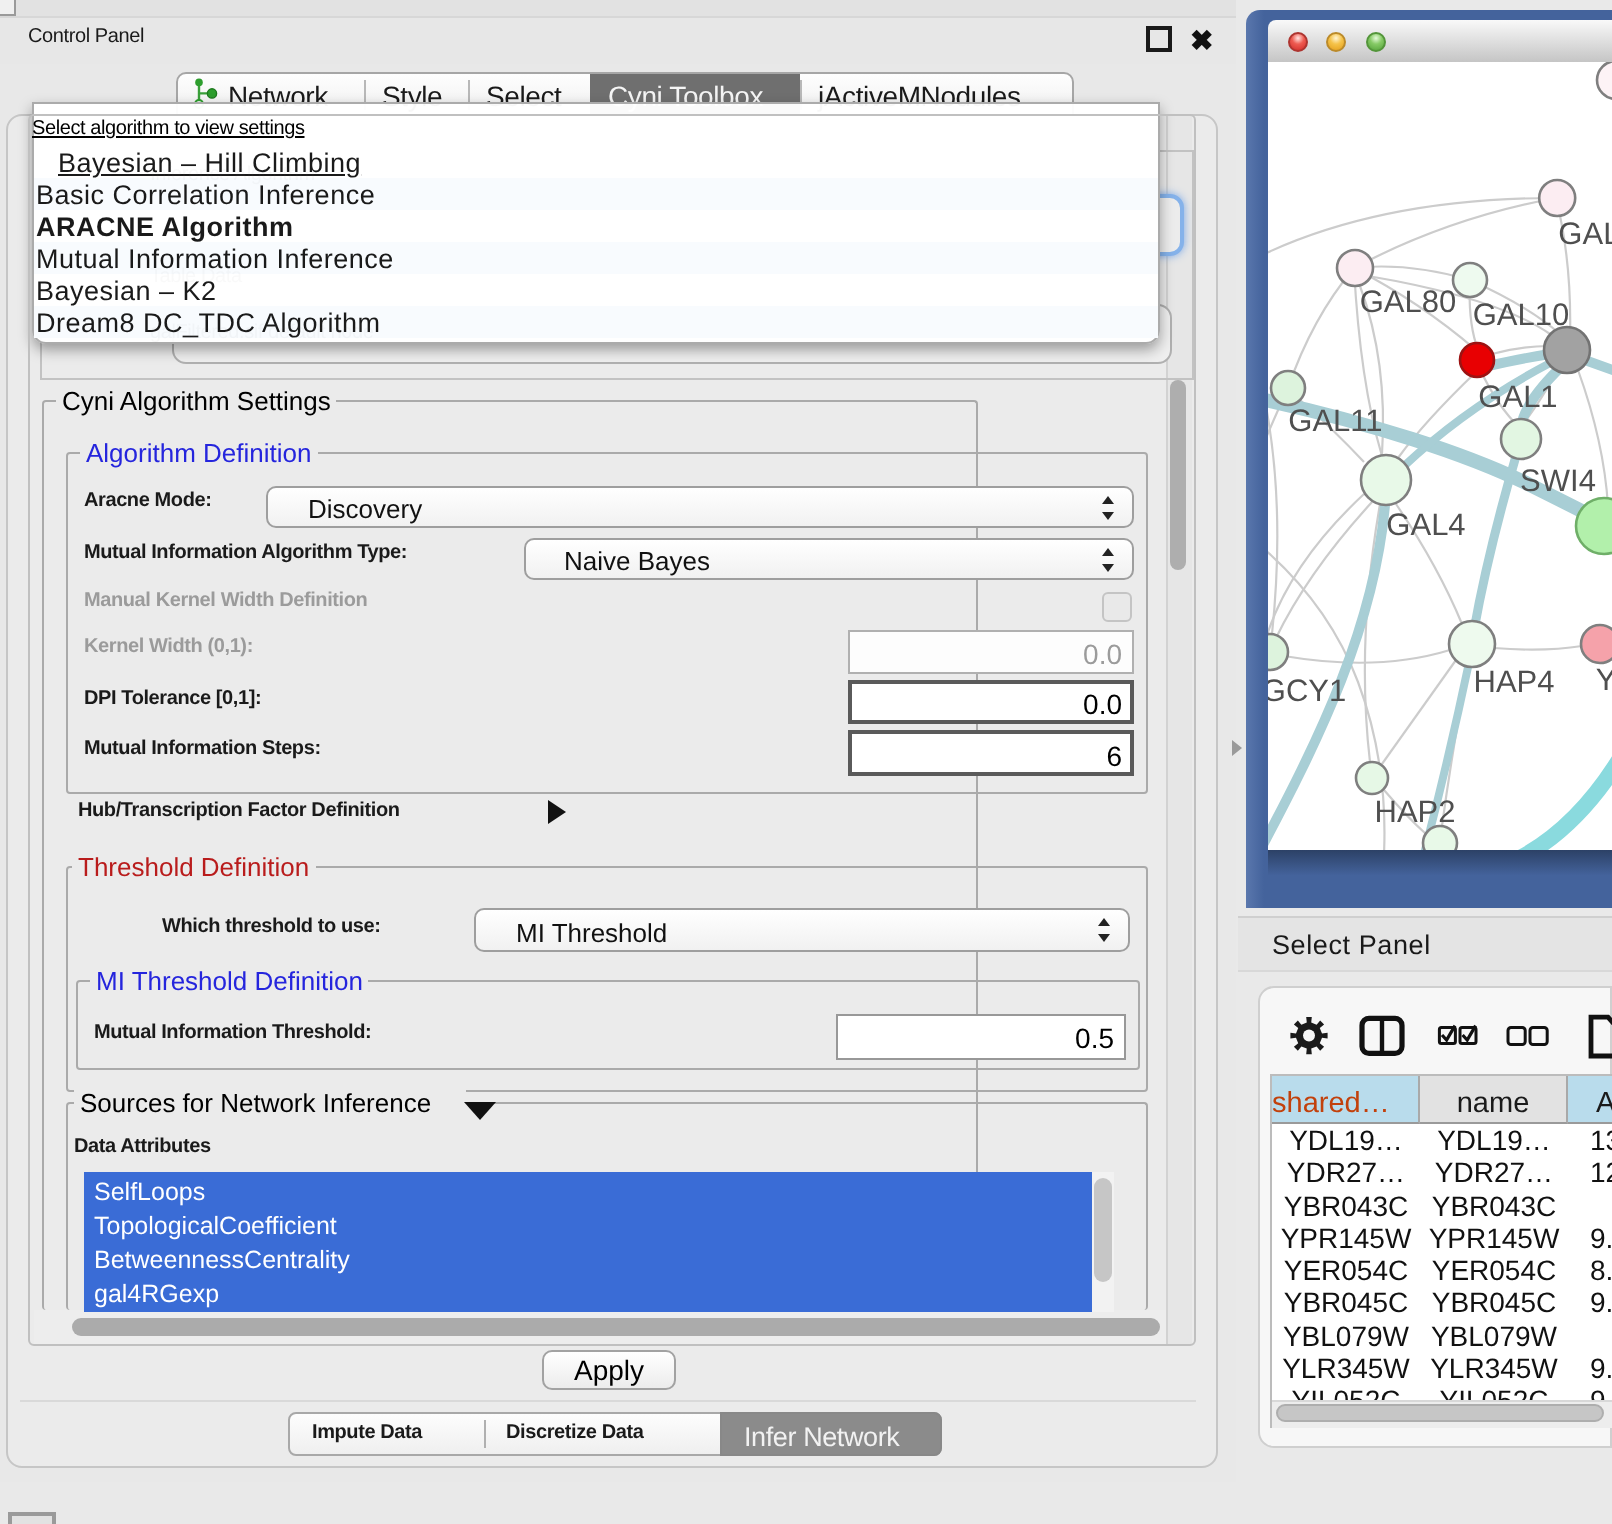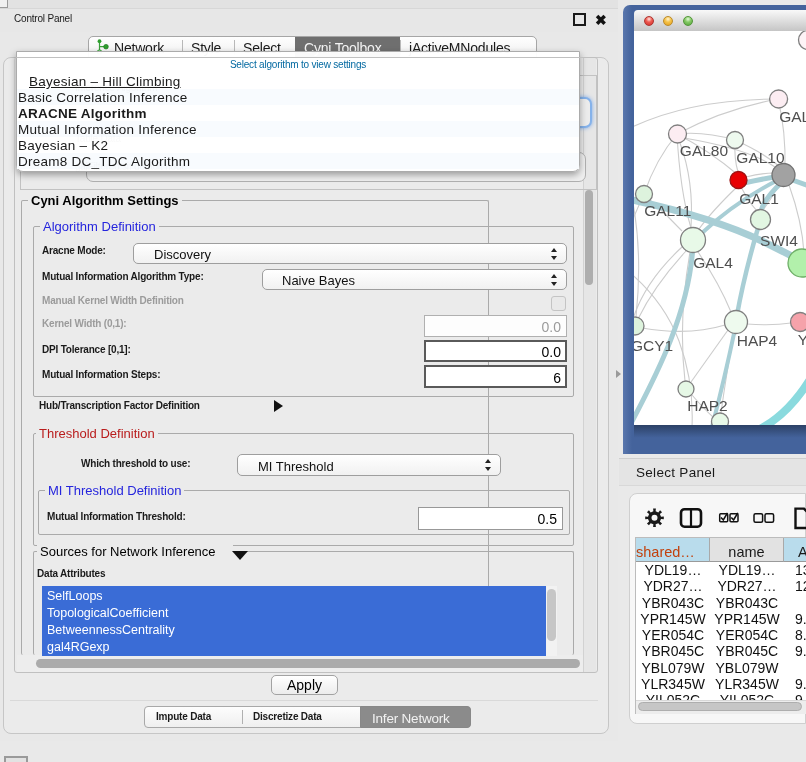--- a/index.html
+++ b/index.html
@@ -54,36 +54,36 @@
 <div class="lbl" style="left:243px;top:40px;font-size:14px;">Select</div>
 <div class="lbl" style="left:304px;top:40px;font-size:14px;color:#f5f5f5;">Cyni Toolbox</div>
 <div class="lbl" style="left:409px;top:40px;font-size:14px;">jActiveMNodules</div>
 
 <div class="abs" style="left:20px;top:75px;width:575px;height:113px;border:1px solid #c2c2c2;"></div>
 <div class="abs" style="left:86px;top:97px;width:502px;height:27px;border:2px solid #85b2ea;border-radius:7px;background:#ececec;box-shadow:0 0 4px #7aa8e8;"></div>
 <div class="abs" style="left:86px;top:152px;width:498px;height:28px;border:1px solid #b0b0b0;border-radius:7px;background:#efefef;"></div>
 
 <div class="abs" style="left:16px;top:51px;width:564px;height:121px;background:rgba(255,255,255,0.97);border:1px solid #ababab;border-radius:0 0 7px 7px;box-shadow:0 3px 7px rgba(0,0,0,0.35);box-sizing:border-box;"></div>
 <div class="abs" style="left:17px;top:73px;width:562px;height:96px;background:repeating-linear-gradient(to bottom,#ffffff 0,#ffffff 16px,#f8fbfe 16px,#f8fbfe 32px);"></div>
-<div class="lbl" style="left:16px;top:59px;width:564px;text-align:center;color:#0369a1;">Select algorithm to view settings</div>
+<div class="lbl" style="left:16px;top:59px;width:564px;color:#000000;text-decoration:underline;">Select algorithm to view settings</div>
 <div class="lbl pop" style="left:29px;top:74px;text-decoration:underline;">Bayesian – Hill Climbing</div>
 <div class="lbl pop" style="left:18px;top:90px;">Basic Correlation Inference</div>
 <div class="lbl pop bold" style="left:18px;top:106px;">ARACNE Algorithm</div>
 <div class="lbl pop" style="left:18px;top:122px;">Mutual Information Inference</div>
 <div class="lbl pop" style="left:18px;top:138px;">Bayesian – K2</div>
 <div class="lbl pop" style="left:18px;top:154px;">Dream8 DC_TDC Algorithm</div>
 <div class="lbl" style="left:75px;top:82px;color:rgba(130,130,130,0.06);">Inference Algorithm</div>
 <div class="lbl" style="left:75px;top:133px;color:rgba(130,130,130,0.05);">Table Data</div>
 <div class="lbl" style="left:75px;top:161px;color:rgba(130,130,130,0.06);">galFiltered.sif default node</div>
 
 <div class="abs" style="left:14px;top:57px;width:584px;height:616px;border:1px solid #c0c0c0;border-radius:3px;box-sizing:border-box;"></div>
 <div class="abs" style="left:17px;top:655px;width:566px;height:17px;background:#ededed;"></div>
 <div class="abs" style="left:36px;top:659px;width:544px;height:9px;background:#ababab;border-radius:4.5px;"></div>
 
-<div class="grp" style="left:21px;top:200px;width:468px;height:455px;border-bottom:none;font-weight:bold;">
+<div class="grp" style="left:21px;top:200px;width:468px;height:455px;border-bottom:none;">
   <span>Cyni Algorithm Settings</span>
 </div>
 
 <div class="grp" style="left:33px;top:226px;width:541px;height:171px;">
   <span style="color:#2525dd;">Algorithm Definition</span>
 </div>
 <div class="lbl bold" style="left:42px;top:245px;">Aracne Mode:</div>
 <div class="combo" style="left:133px;top:243px;width:434px;height:21px;">
     <span style="position:absolute;left:20px;top:3px;">Discovery</span>
     <span class="ud"></span>
@@ -102,21 +102,21 @@
 <div class="lbl bold" style="left:42px;top:369px;">Mutual Information Steps:</div>
 <div class="field" style="left:424px;top:365px;width:143px;height:23px;border:2px solid #5a5a5a;color:#000;padding:3px 4px 0 0;">6</div>
 
 <div class="lbl bold" style="left:39px;top:400px;">Hub/Transcription Factor Definition</div>
 <div class="abs" style="left:274px;top:400px;width:0;height:0;border-left:9px solid #111;border-top:6.5px solid transparent;border-bottom:6.5px solid transparent;"></div>
 
 <div class="grp" style="left:33px;top:433px;width:541px;height:113px;">
   <span style="color:#b91c1c;left:2px;">Threshold Definition</span>
 </div>
 <div class="lbl bold" style="left:81px;top:458px;">Which threshold to use:</div>
-<div class="combo" style="left:237px;top:454px;width:264px;height:22px;">
+<div class="combo" style="left:237px;top:454px;width:328px;height:22px;">
     <span style="position:absolute;left:20px;top:4px;">MI Threshold</span>
     <span class="ud"></span>
   </div>
 <div class="grp" style="left:38px;top:490px;width:532px;height:45px;">
   <span style="color:#2525dd;">MI Threshold Definition</span>
 </div>
 <div class="lbl bold" style="left:47px;top:511px;">Mutual Information Threshold:</div>
 <div class="field" style="left:418px;top:507px;width:145px;height:23px;border:1px solid #989898;color:#000;padding:3px 5px 0 0;">0.5</div>
 
 <div class="grp" style="left:33px;top:551px;width:541px;height:104px;border-bottom:none;">

